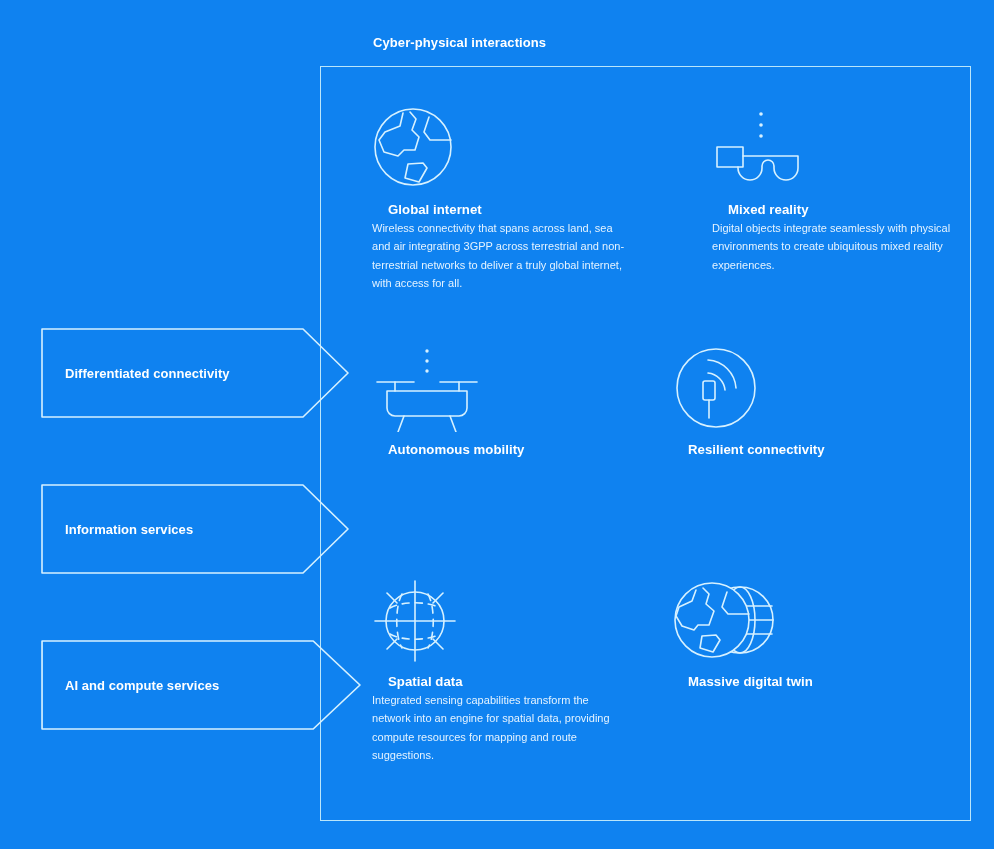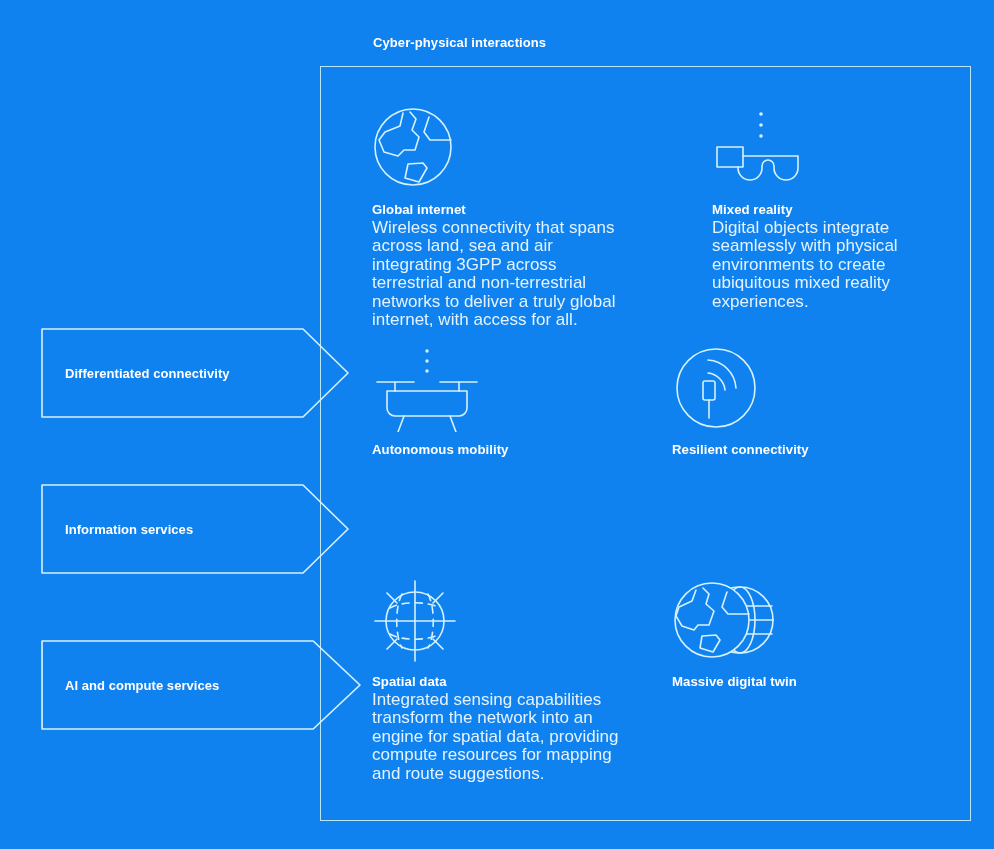--- a/index.html
+++ b/index.html
@@ -85,23 +85,24 @@
     position: relative;
     height: 88px;
     margin-bottom: 8px;
   }
   .feature .feature-title {
     font-size: 13.2px;
     font-weight: bold;
     color: #ffffff;
     margin-bottom: 2px;
     letter-spacing: 0.05px;
+    margin-left: 16px;
   }
   .feature .feature-desc {
-    font-size: 17px;
+    font-size: 11px;
     line-height: 18.4px;
     color: #e4f3ff;
     letter-spacing: 0.02px;
   }
 
   
   #feature-global-internet   { left: 372px; top: 106px;  width: 258px; }
   #feature-mixed-reality     { left: 712px; top: 106px;  width: 250px; }
   #feature-autonomous-mobility { left: 372px; top: 346px; width: 258px; }
   #feature-resilient-connectivity { left: 672px; top: 346px; width: 252px; }

